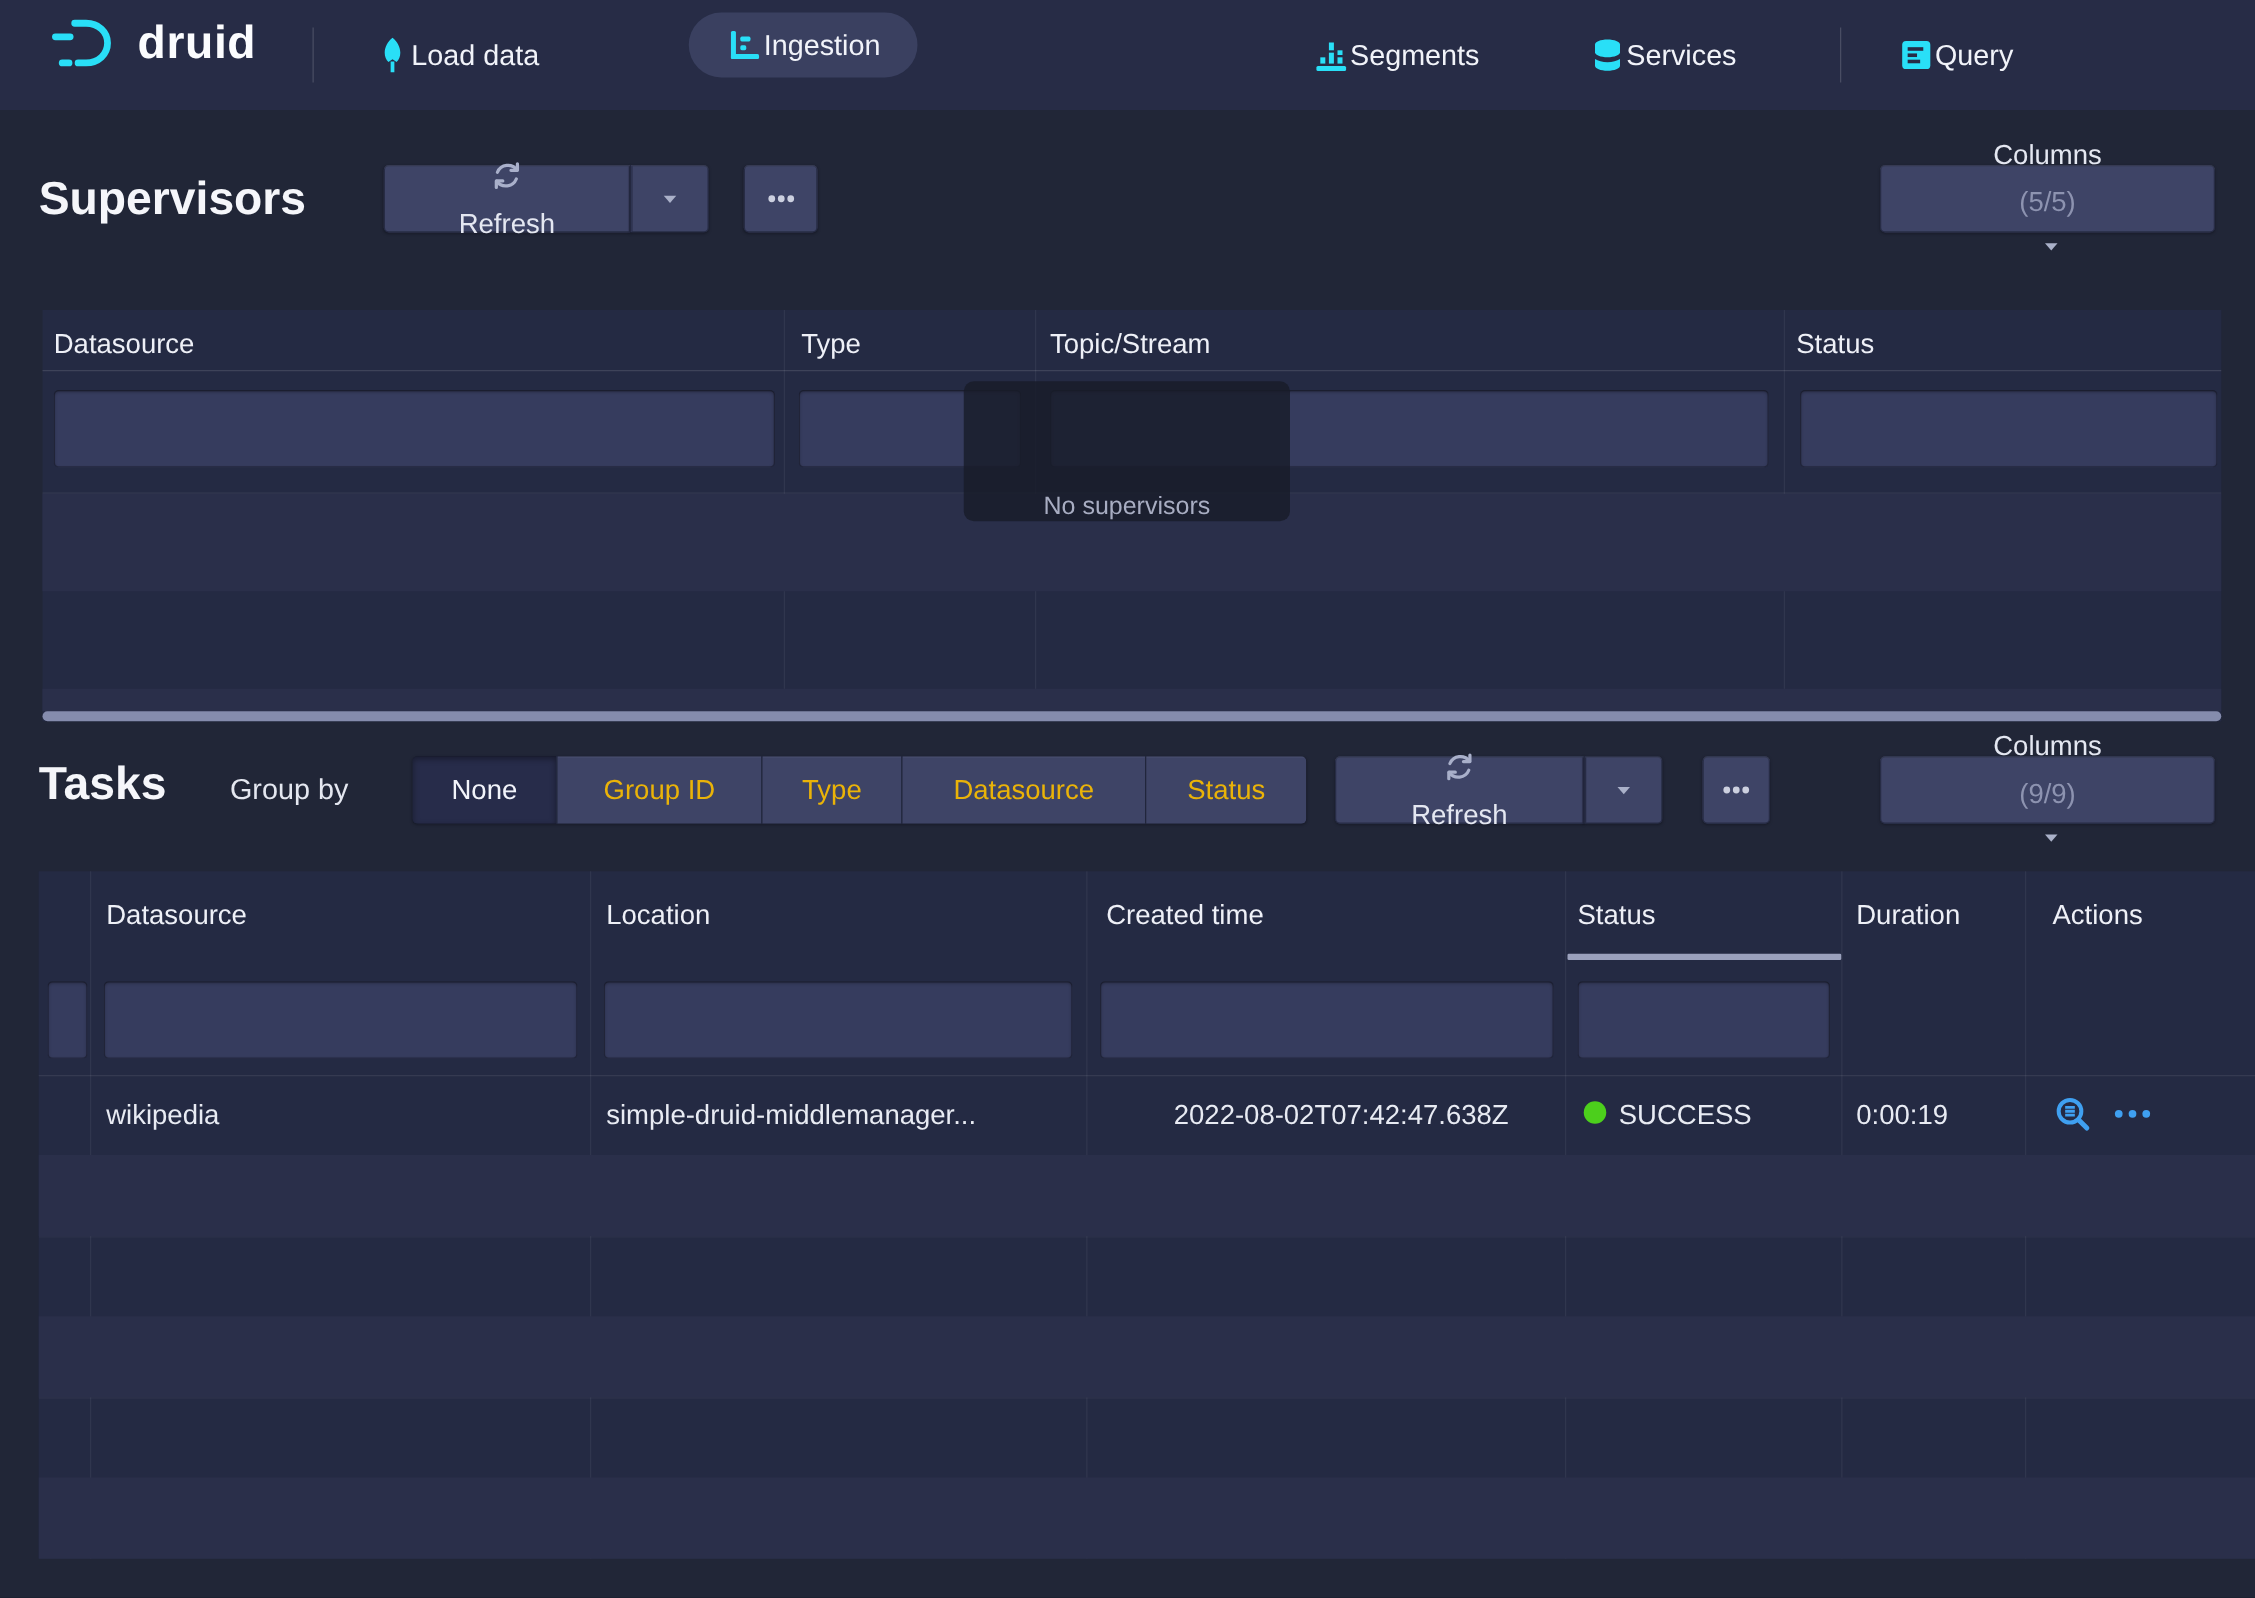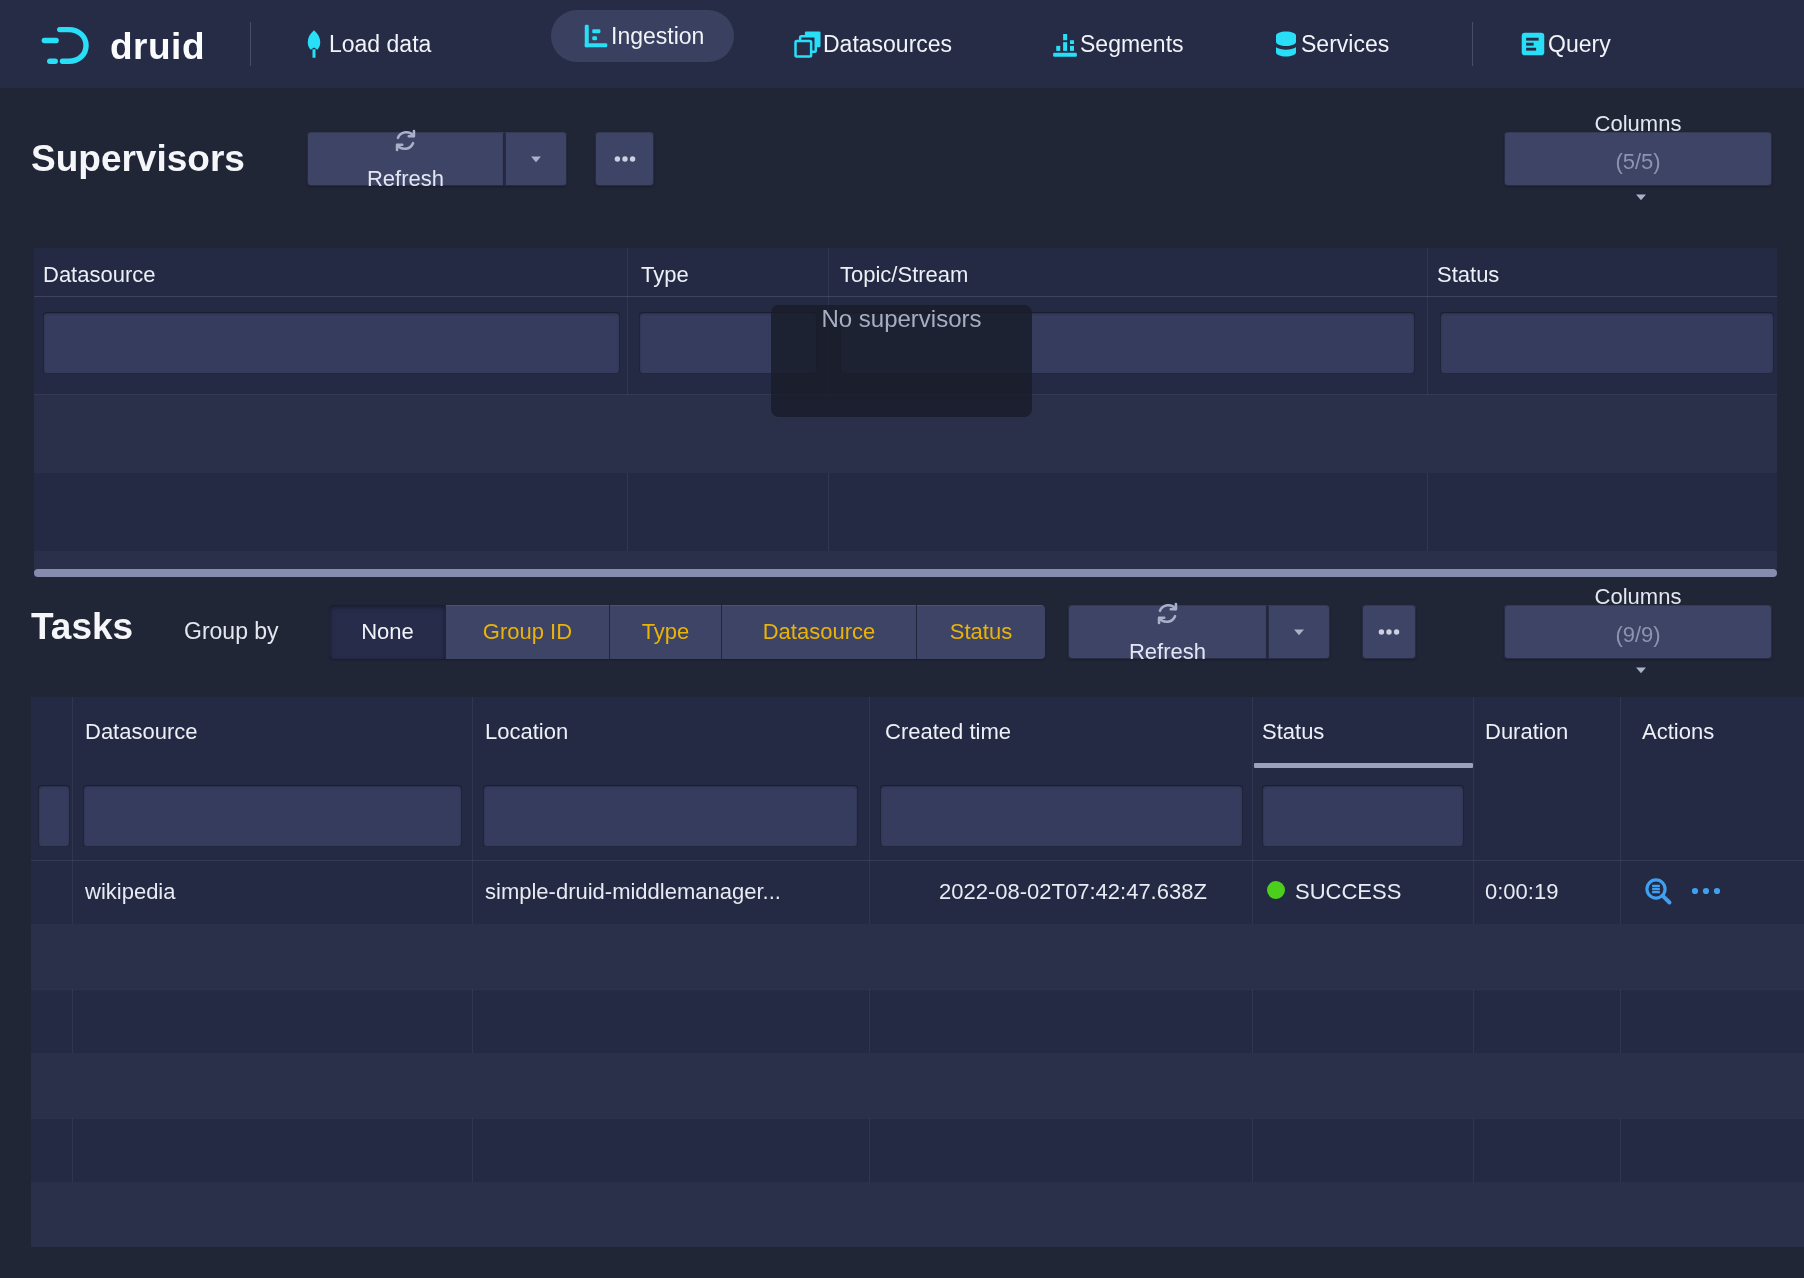--- a/index.html
+++ b/index.html
@@ -3,21 +3,21 @@
 <meta charset="utf-8">
 <style>
   html,body{margin:0;padding:0;background:#1b2030;}
   .screen{position:relative;width:1804px;height:1278px;overflow:hidden;
     background:#212637;font-family:"Liberation Sans",sans-serif;
     -webkit-font-smoothing:antialiased;color:#edf0f7;}
   .abs{position:absolute;}
 
   
   .nav{position:absolute;left:0;top:0;width:1804px;height:88px;background:#272c46;}
-  .logo{position:absolute;left:38px;top:0;height:68px;display:flex;align-items:flex-end;gap:14px;cursor:pointer;}
+  .logo{position:absolute;left:38px;top:0;height:68px;display:flex;align-items:center;gap:14px;cursor:pointer;}
   .logo-text{font-size:37px;font-weight:600;color:#fbfcfe;letter-spacing:.5px;}
   .nav-divider{position:absolute;top:22px;width:1px;height:44px;background:rgba(255,255,255,.16);}
   .nav-item{position:absolute;top:0;height:88px;display:flex;align-items:center;
     font-size:23px;color:#f1f3f9;cursor:pointer;padding:0 8px;}
   .nav-pill{background:#3a4060;border-radius:40px;height:52px;top:10px;padding:0 30px;}
 
   
   .btn{position:absolute;height:54px;background:#3e4466;border-radius:4px;
     display:flex;align-items:center;justify-content:center;gap:12px;
     font-size:22px;color:#e4e7f1;cursor:pointer;
@@ -39,21 +39,21 @@
   .vline{position:absolute;width:1px;background:rgba(255,255,255,.06);top:0;}
   .hline{position:absolute;height:1px;left:0;background:rgba(255,255,255,.08);}
   .th{position:absolute;font-size:22px;color:#eef0f7;cursor:pointer;white-space:nowrap;}
   .stripe{position:absolute;left:0;background:#2a2f4a;}
   .filter-input{position:absolute;height:62px;background:#363c5e;border-radius:4px;cursor:text;
     box-shadow:inset 0 1px 3px rgba(0,0,0,.45), inset 0 0 0 1px rgba(0,0,0,.28);}
   .cell{position:absolute;font-size:22px;color:#e8ebf3;white-space:nowrap;}
   .sort-bar{position:absolute;height:5px;background:#9ba1bd;border-radius:1px;}
   .hscroll{position:absolute;height:8px;background:#858cad;border-radius:4px;cursor:pointer;}
   .empty-overlay{position:absolute;background:rgba(24,28,40,.8);border-radius:8px;
-    display:flex;align-items:flex-start;justify-content:center;font-size:24px;color:#a8adc2;}
+    display:flex;align-items:flex-end;justify-content:center;font-size:20px;color:#a8adc2;}
   .dot{display:inline-block;width:18px;height:18px;border-radius:50%;background:#4ccf1c;}
   .icon{display:flex;align-items:center;justify-content:center;}
 </style>
 </head>
 <body>
 
 <div class="screen">
 
   <header class="nav">
     <div class="logo">
@@ -83,30 +83,20 @@
         <svg width="30" height="30" viewBox="0 0 24 24" fill="#29dff7">
           <rect x="3" y="3" width="3.2" height="18" rx="1"></rect>
           <rect x="3" y="17.8" width="18" height="3.2" rx="1"></rect>
           <rect x="9" y="6.6" width="6.5" height="3.1" rx="1"></rect>
           <rect x="9" y="12.2" width="3.8" height="3.1" rx="1"></rect>
         </svg>
       </span>
       <span>Ingestion</span>
     </div>
 
-    <div class="nav-item" style="left:785px">
-      <span class="icon">
-        <svg width="30" height="30" viewBox="0 0 24 24">
-          <rect x="9.5" y="2" width="12.5" height="12.5" rx="1" fill="#29dff7"></rect>
-          <rect x="5.7" y="5.7" width="12.5" height="12.5" rx="1" fill="#272c46" stroke="#29dff7" stroke-width="2"></rect>
-          <rect x="2" y="9.5" width="12.5" height="12.5" rx="1" fill="#272c46" stroke="#29dff7" stroke-width="2"></rect>
-        </svg>
-      </span>
-      <span>Datasources</span>
-    </div>
 
     <div class="nav-item" style="left:1042px">
       <span class="icon">
         <svg width="30" height="30" viewBox="0 0 24 24" fill="#29dff7">
           <rect x="2.5" y="19" width="19" height="3.2" rx="1"></rect>
           <rect x="5" y="13.5" width="3.2" height="4"></rect>
           <rect x="10.5" y="4" width="3.2" height="5"></rect>
           <rect x="10.5" y="10.5" width="3.2" height="7"></rect>
           <rect x="16" y="9" width="3.2" height="3"></rect>
           <rect x="16" y="13.5" width="3.2" height="4"></rect>

